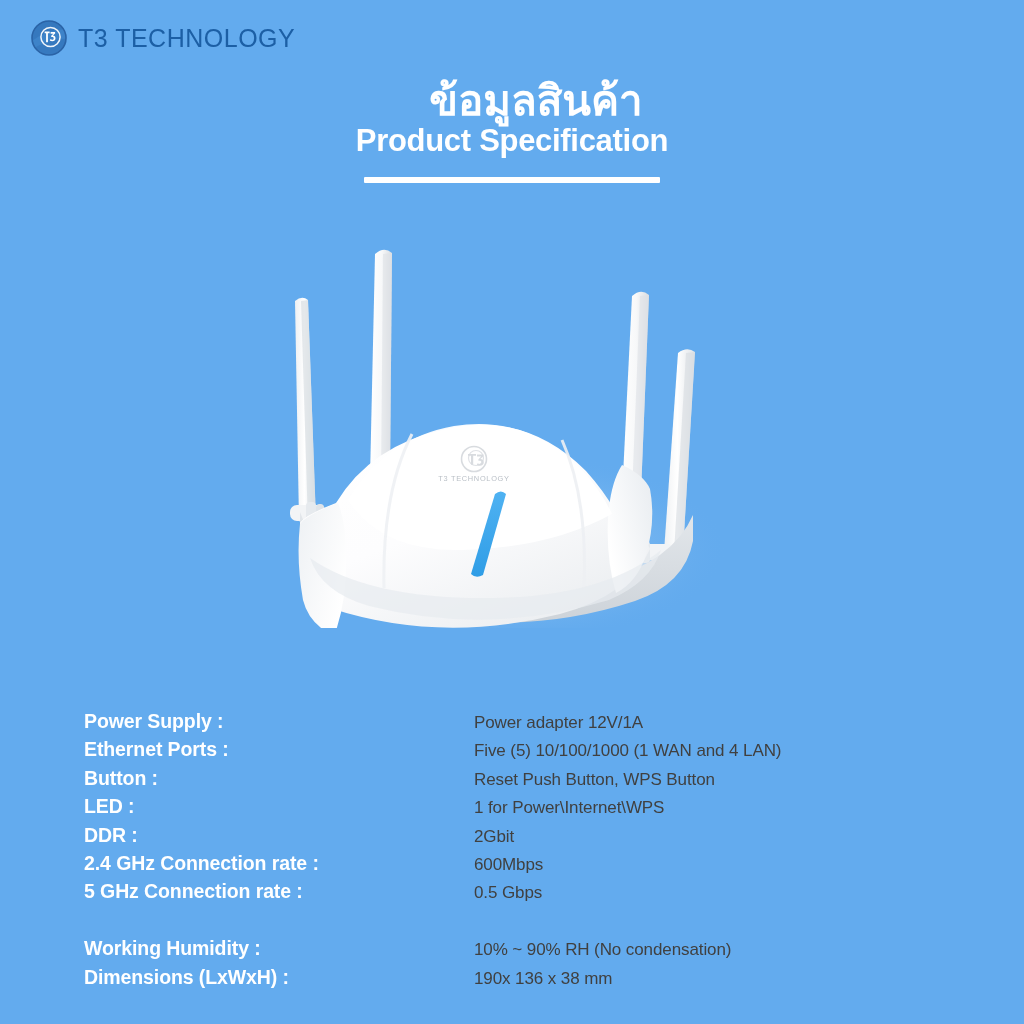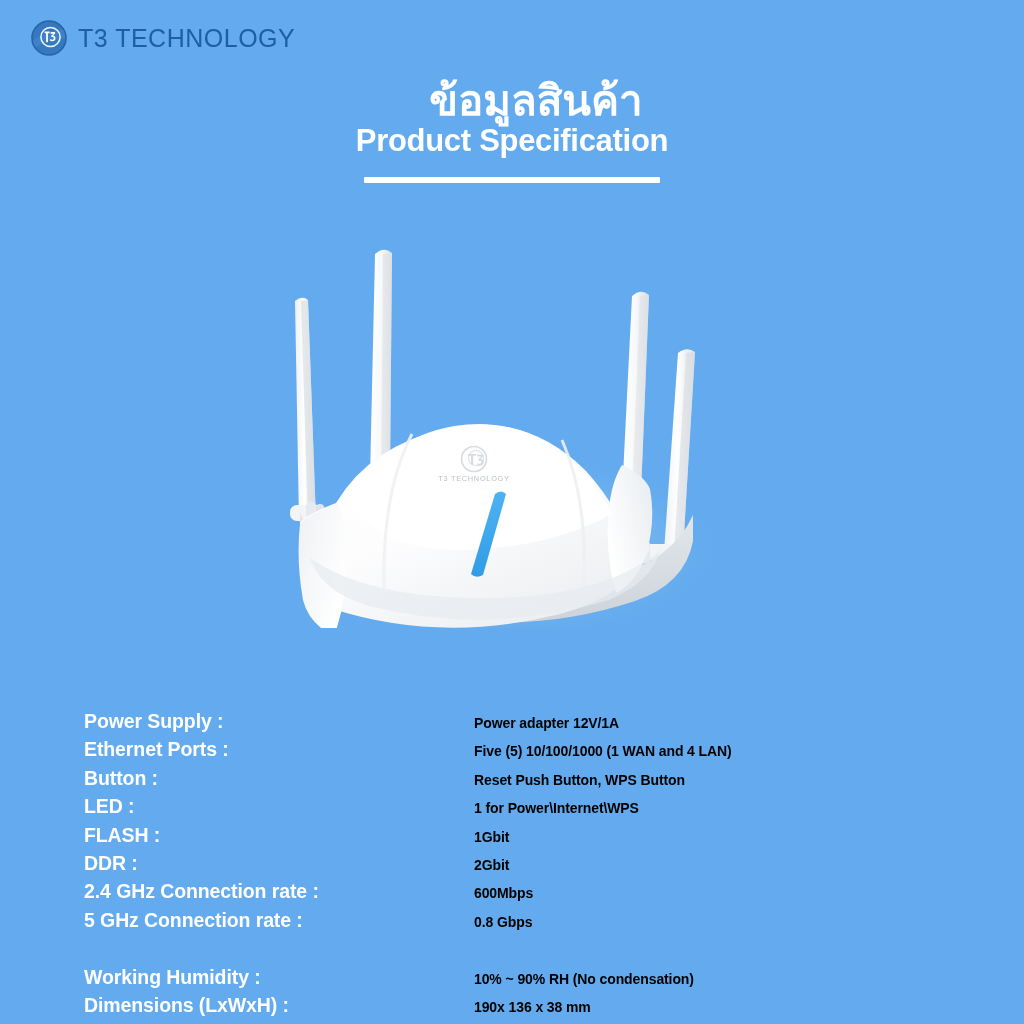--- a/index.html
+++ b/index.html
@@ -117,23 +117,23 @@
     flex: 0 0 390px;
     font-size: 19.5px;
     font-weight: 700;
     color: #ffffff;
     white-space: nowrap;
     letter-spacing: -0.1px;
     margin-top: 40px;
   }
   .spec-value {
     flex: 1 1 auto;
-    font-size: 14px;
-    font-weight: 700;
-    color: #000000;
+    font-size: 17px;
+    font-weight: 400;
+    color: #404040;
     white-space: nowrap;
     letter-spacing: -0.1px;
   }
 </style>
 </head>
 <body>
 
 <div id="page">
 
   <div class="brand">
@@ -288,34 +288,30 @@
     </div>
     <div class="spec-row">
       <span class="spec-label">Button :</span>
       <span class="spec-value">Reset Push Button, WPS Button</span>
     </div>
     <div class="spec-row">
       <span class="spec-label">LED :</span>
       <span class="spec-value">1 for Power\Internet\WPS</span>
     </div>
     <div class="spec-row">
-      <span class="spec-label">FLASH :</span>
-      <span class="spec-value">1Gbit</span>
-    </div>
-    <div class="spec-row">
       <span class="spec-label">DDR :</span>
       <span class="spec-value">2Gbit</span>
     </div>
     <div class="spec-row">
       <span class="spec-label">2.4 GHz Connection rate :</span>
       <span class="spec-value">600Mbps</span>
     </div>
     <div class="spec-row">
       <span class="spec-label">5 GHz Connection rate :</span>
-      <span class="spec-value">0.8 Gbps</span>
+      <span class="spec-value">0.5 Gbps</span>
     </div>
     <div class="spec-row">
     </div>
     <div class="spec-row">
       <span class="spec-label">Working Humidity :</span>
       <span class="spec-value">10% ~ 90% RH (No condensation)</span>
     </div>
     <div class="spec-row">
       <span class="spec-label">Dimensions (LxWxH) :</span>
       <span class="spec-value">190x 136 x 38 mm</span>

